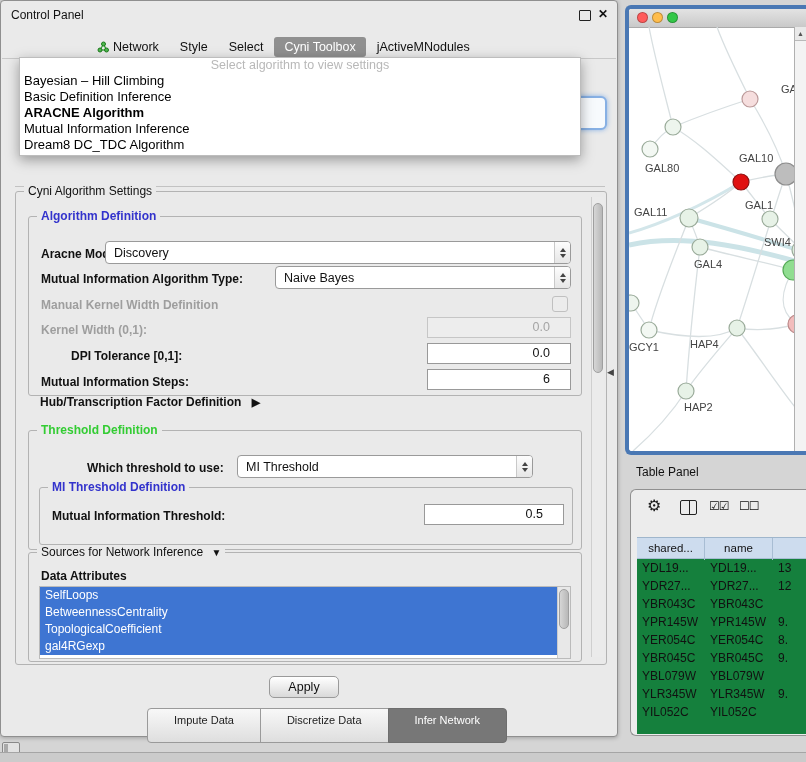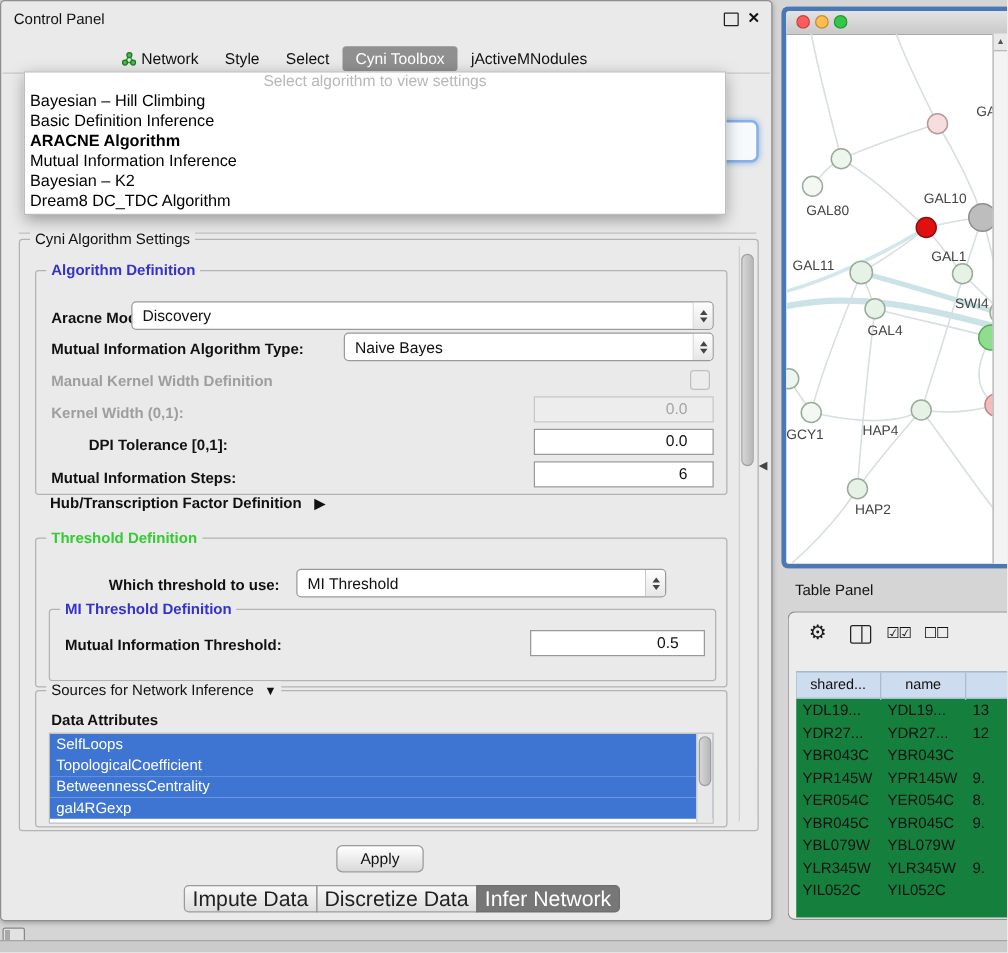--- a/index.html
+++ b/index.html
@@ -63,21 +63,21 @@
   #lbl-attrs{left:12px;top:16px;}
   #attr-list{position:absolute;left:10px;top:33px;width:530px;height:71px;background:#fff;border:1px solid #bbb;overflow:hidden;}
   .attr-item{height:17px;line-height:17px;padding-left:5px;font-size:12px;background:var(--selection,#3e75d2);color:#fff;}
   #attr-scroll{position:absolute;right:0;top:0;bottom:0;width:12px;background:#e8e8e8;border-left:1px solid #ccc;}
   #attr-thumb{position:absolute;left:1px;right:1px;top:2px;height:38px;border:1px solid #9f9f9f;border-radius:5px;
       background:linear-gradient(90deg,#d6d6d6,#b8b8b8);}
   #apply-btn{position:absolute;left:268px;top:675px;width:70px;height:22px;line-height:20px;text-align:center;
       font-size:12.5px;background:linear-gradient(#ffffff,#d9d9d9);border:1px solid #9a9a9a;border-radius:5px;
       box-sizing:border-box;cursor:pointer;}
   #bottom-tabs{position:absolute;left:146px;top:707px;display:flex;}
-  .btab{height:22px;line-height:22px;padding:0 6px;font-size:17px;background:linear-gradient(#f8f8f8,#dedede);
+  .btab{height:35px;line-height:22px;padding:0 26px;font-size:11px;background:linear-gradient(#f8f8f8,#dedede);
       border:1px solid #9a9a9a;margin-left:-1px;color:#222;box-sizing:border-box;cursor:pointer;white-space:nowrap;}
   .btab:first-child{border-radius:4px 0 0 4px;margin-left:0;}
   .btab:last-child{border-radius:0 4px 4px 0;}
   .btab.active{background:var(--infer-tab,#777);color:#fff;border-color:#6e6e6e;}
   #splitter-arrow{position:absolute;left:606px;top:366px;font-size:9px;color:#444;}
   
   #netwin{position:absolute;left:625px;top:5px;width:181px;height:450px;box-sizing:border-box;
       border:4px solid var(--net-frame,#4a78b4);border-right:none;border-radius:6px 0 0 6px;background:#fff;overflow:hidden;}
   #net-titlebar{position:absolute;left:0;top:0;right:0;height:18px;background:linear-gradient(#e3e3e3,#c9c9c9);border-bottom:1px solid #aaa;}
   .tlight{position:absolute;top:3px;width:11px;height:11px;border-radius:50%;border:1px solid rgba(0,0,0,.25);box-sizing:border-box;}
@@ -151,21 +151,20 @@
     <div id="hidden-line"></div>
     <div id="combo-frag"></div>
 
     <div id="popup">
       <div id="popup-ph">Select algorithm to view settings</div>
       <div id="popup-items">
           <div class="popup-item">Bayesian – Hill Climbing</div>
           <div class="popup-item">Basic Definition Inference</div>
           <div class="popup-item bold">ARACNE Algorithm</div>
           <div class="popup-item">Mutual Information Inference</div>
-          <div class="popup-item">Bayesian – K2</div>
           <div class="popup-item">Dream8 DC_TDC Algorithm</div>
         </div>
     </div>
 
     <div id="sg" class="group">
       <span class="gtitle">Cyni Algorithm Settings</span>
 
       <div id="sg-scroll">
         <div id="sg-thumb"></div>
       </div>
@@ -230,22 +229,22 @@
 
       <div id="src" class="group">
         <span id="src-title-row">
           <span>Sources for Network Inference</span>
           <span class="arr">▼</span>
         </span>
         <span class="lbl" id="lbl-attrs">Data Attributes</span>
         <div id="attr-list">
           <div id="attr-items">
               <div class="attr-item">SelfLoops</div>
+              <div class="attr-item">BetweennessCentrality</div>
               <div class="attr-item">TopologicalCoefficient</div>
-              <div class="attr-item">BetweennessCentrality</div>
               <div class="attr-item">gal4RGexp</div>
             </div>
           <div id="attr-scroll">
             <div id="attr-thumb"></div>
           </div>
         </div>
       </div>
     </div>
 
     <div id="apply-btn">Apply</div>

